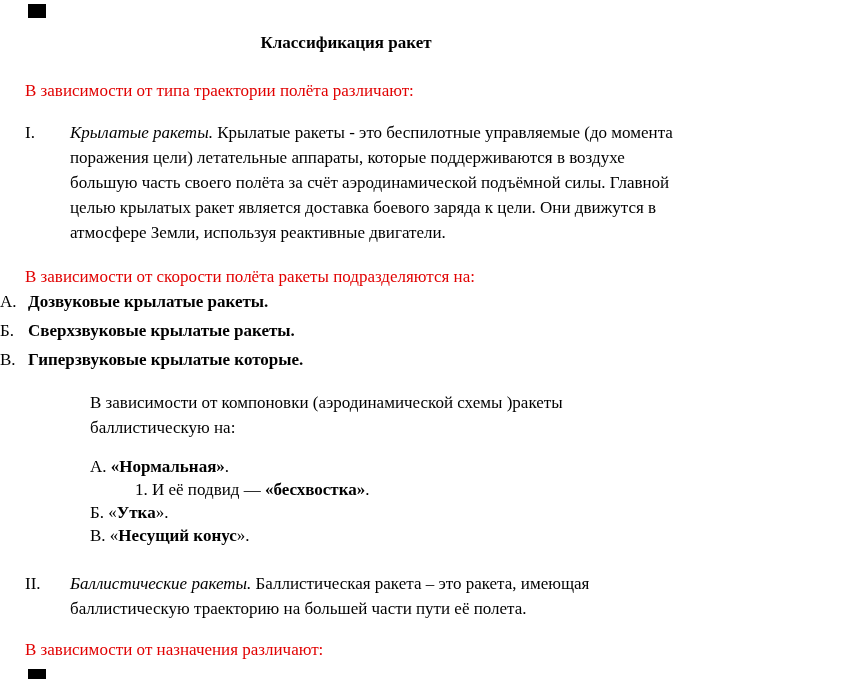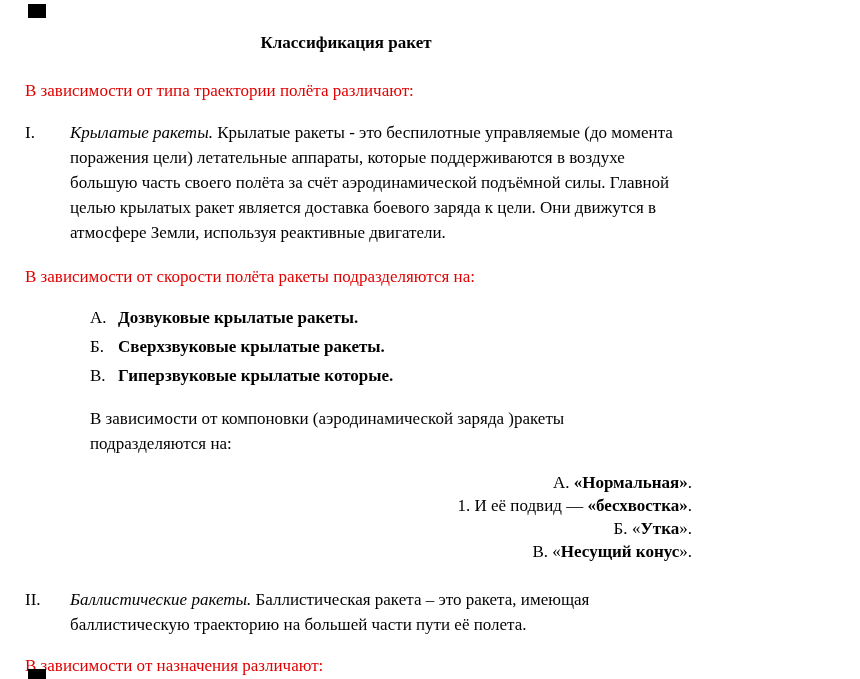--- a/index.html
+++ b/index.html
@@ -43,40 +43,38 @@
     padding-left: 25px;
     padding-right: 18px;
     line-height: 25px;
   }
   .roman-marker { flex: 0 0 45px; width: 45px; }
   .roman-body { flex: 1; white-space: pre-wrap; }
   .italic { font-style: italic; }
   .item-ballistic { margin-top: 24px; }
 
   .speed-list {
-    margin-top: 16px;
-    padding-left: 90px;
     line-height: 29px;
   }
   .speed-item .marker { display: inline-block; width: 28px; }
   .speed-item .bold-label { font-weight: bold; }
 
   .layout-intro {
     margin: 16px 0 0 0;
     padding-left: 90px;
     padding-right: 18px;
     line-height: 25px;
   }
 
   .layout-list {
     margin-top: 15px;
     padding-left: 90px;
     line-height: 23px;
   }
-  .layout-item { white-space: pre-wrap; text-align: right; }
+  .layout-item { white-space: pre-wrap; }
   .layout-item.nested { padding-left: 45px; }
   .layout-item b { font-weight: bold; }
 </style>
 </head>
 <body>
 
 <div class="page">
 
   <div class="page-mark top"></div>
 
@@ -96,21 +94,21 @@
       <span class="marker">А.</span><span class="bold-label">Дозвуковые крылатые ракеты.</span>
     </div>
     <div class="speed-item">
       <span class="marker">Б.</span><span class="bold-label">Сверхзвуковые крылатые ракеты.</span>
     </div>
     <div class="speed-item">
       <span class="marker">В.</span><span class="bold-label">Гиперзвуковые крылатые которые.</span>
     </div>
   </div>
 
-  <p class="layout-intro">В зависимости от компоновки (аэродинамической заряда )ракеты подразделяются на:</p>
+  <p class="layout-intro">В зависимости от компоновки (аэродинамической схемы )ракеты баллистическую на:</p>
 
   <div class="layout-list">
     <div class="layout-item"><span>А.</span><span> </span><b>«Нормальная»</b><span>.</span></div>
     <div class="layout-item nested"><span>1.</span><span> И её подвид — </span><b>«бесхвостка»</b><span>.</span></div>
     <div class="layout-item"><span>Б.</span><span> «</span><b>Утка</b><span>».</span></div>
     <div class="layout-item"><span>В.</span><span> «</span><b>Несущий конус</b><span>».</span></div>
   </div>
 
   <div class="roman-item item-ballistic">
     <span class="roman-marker">II.</span>

